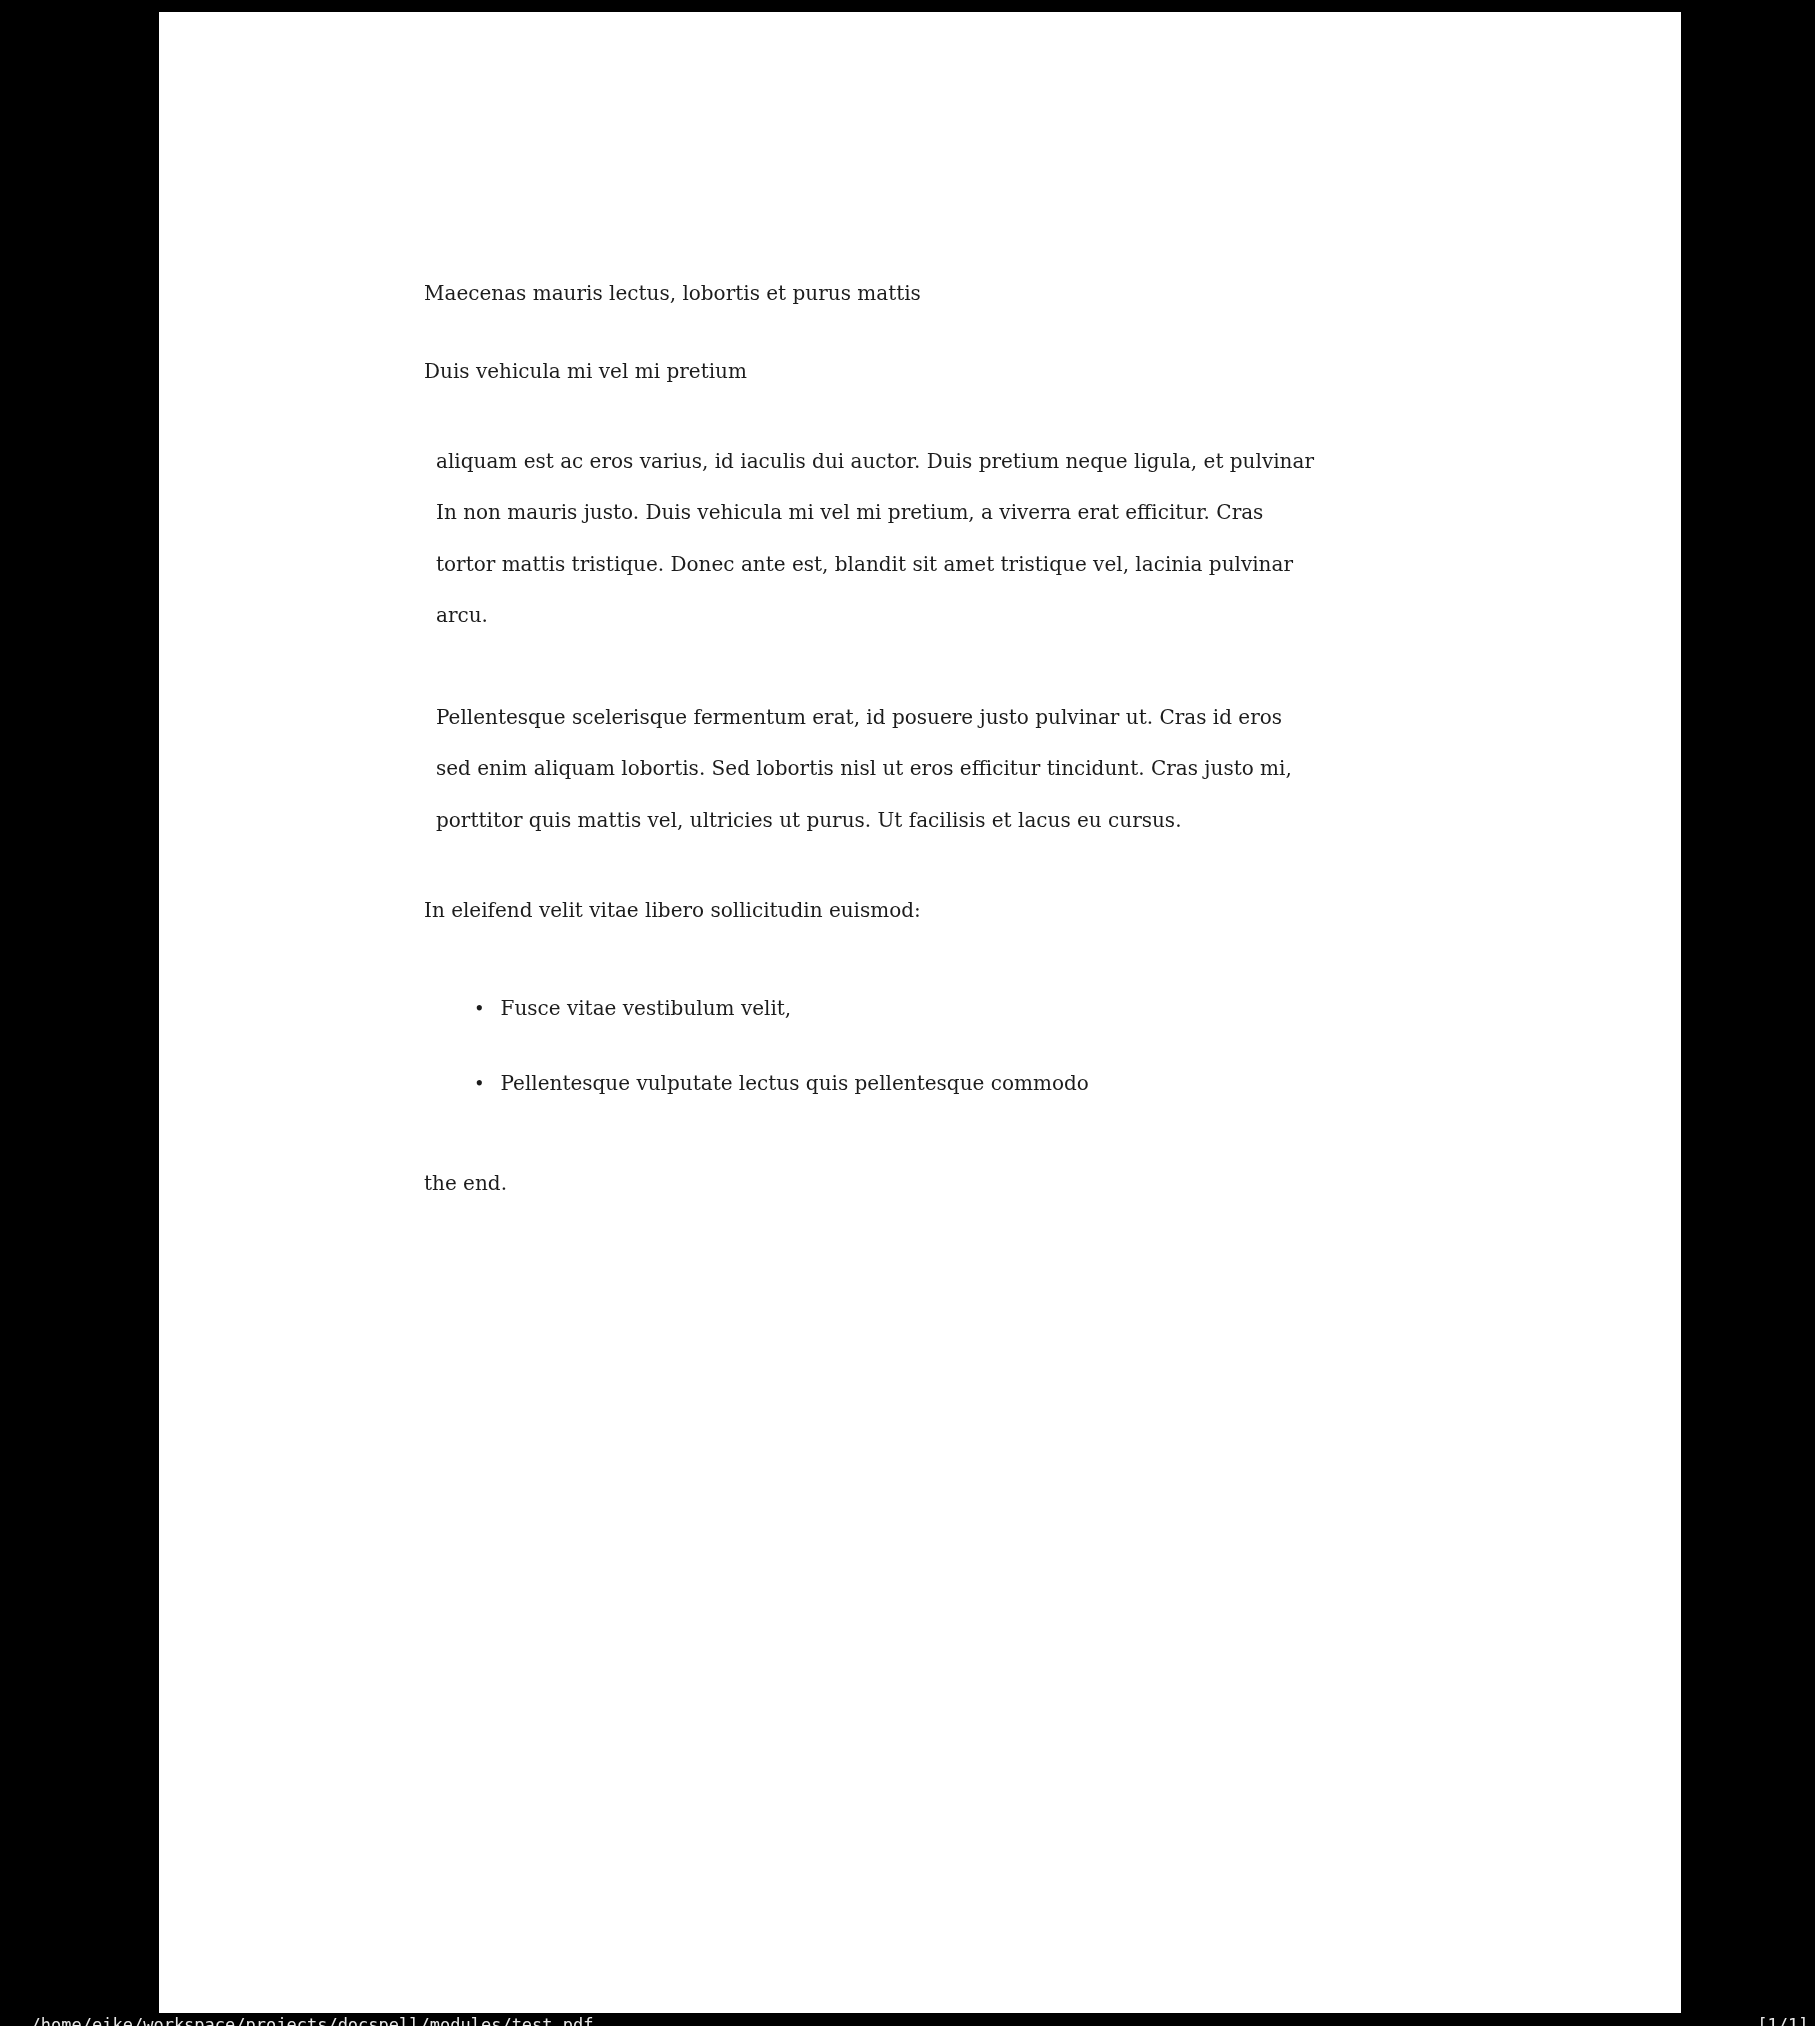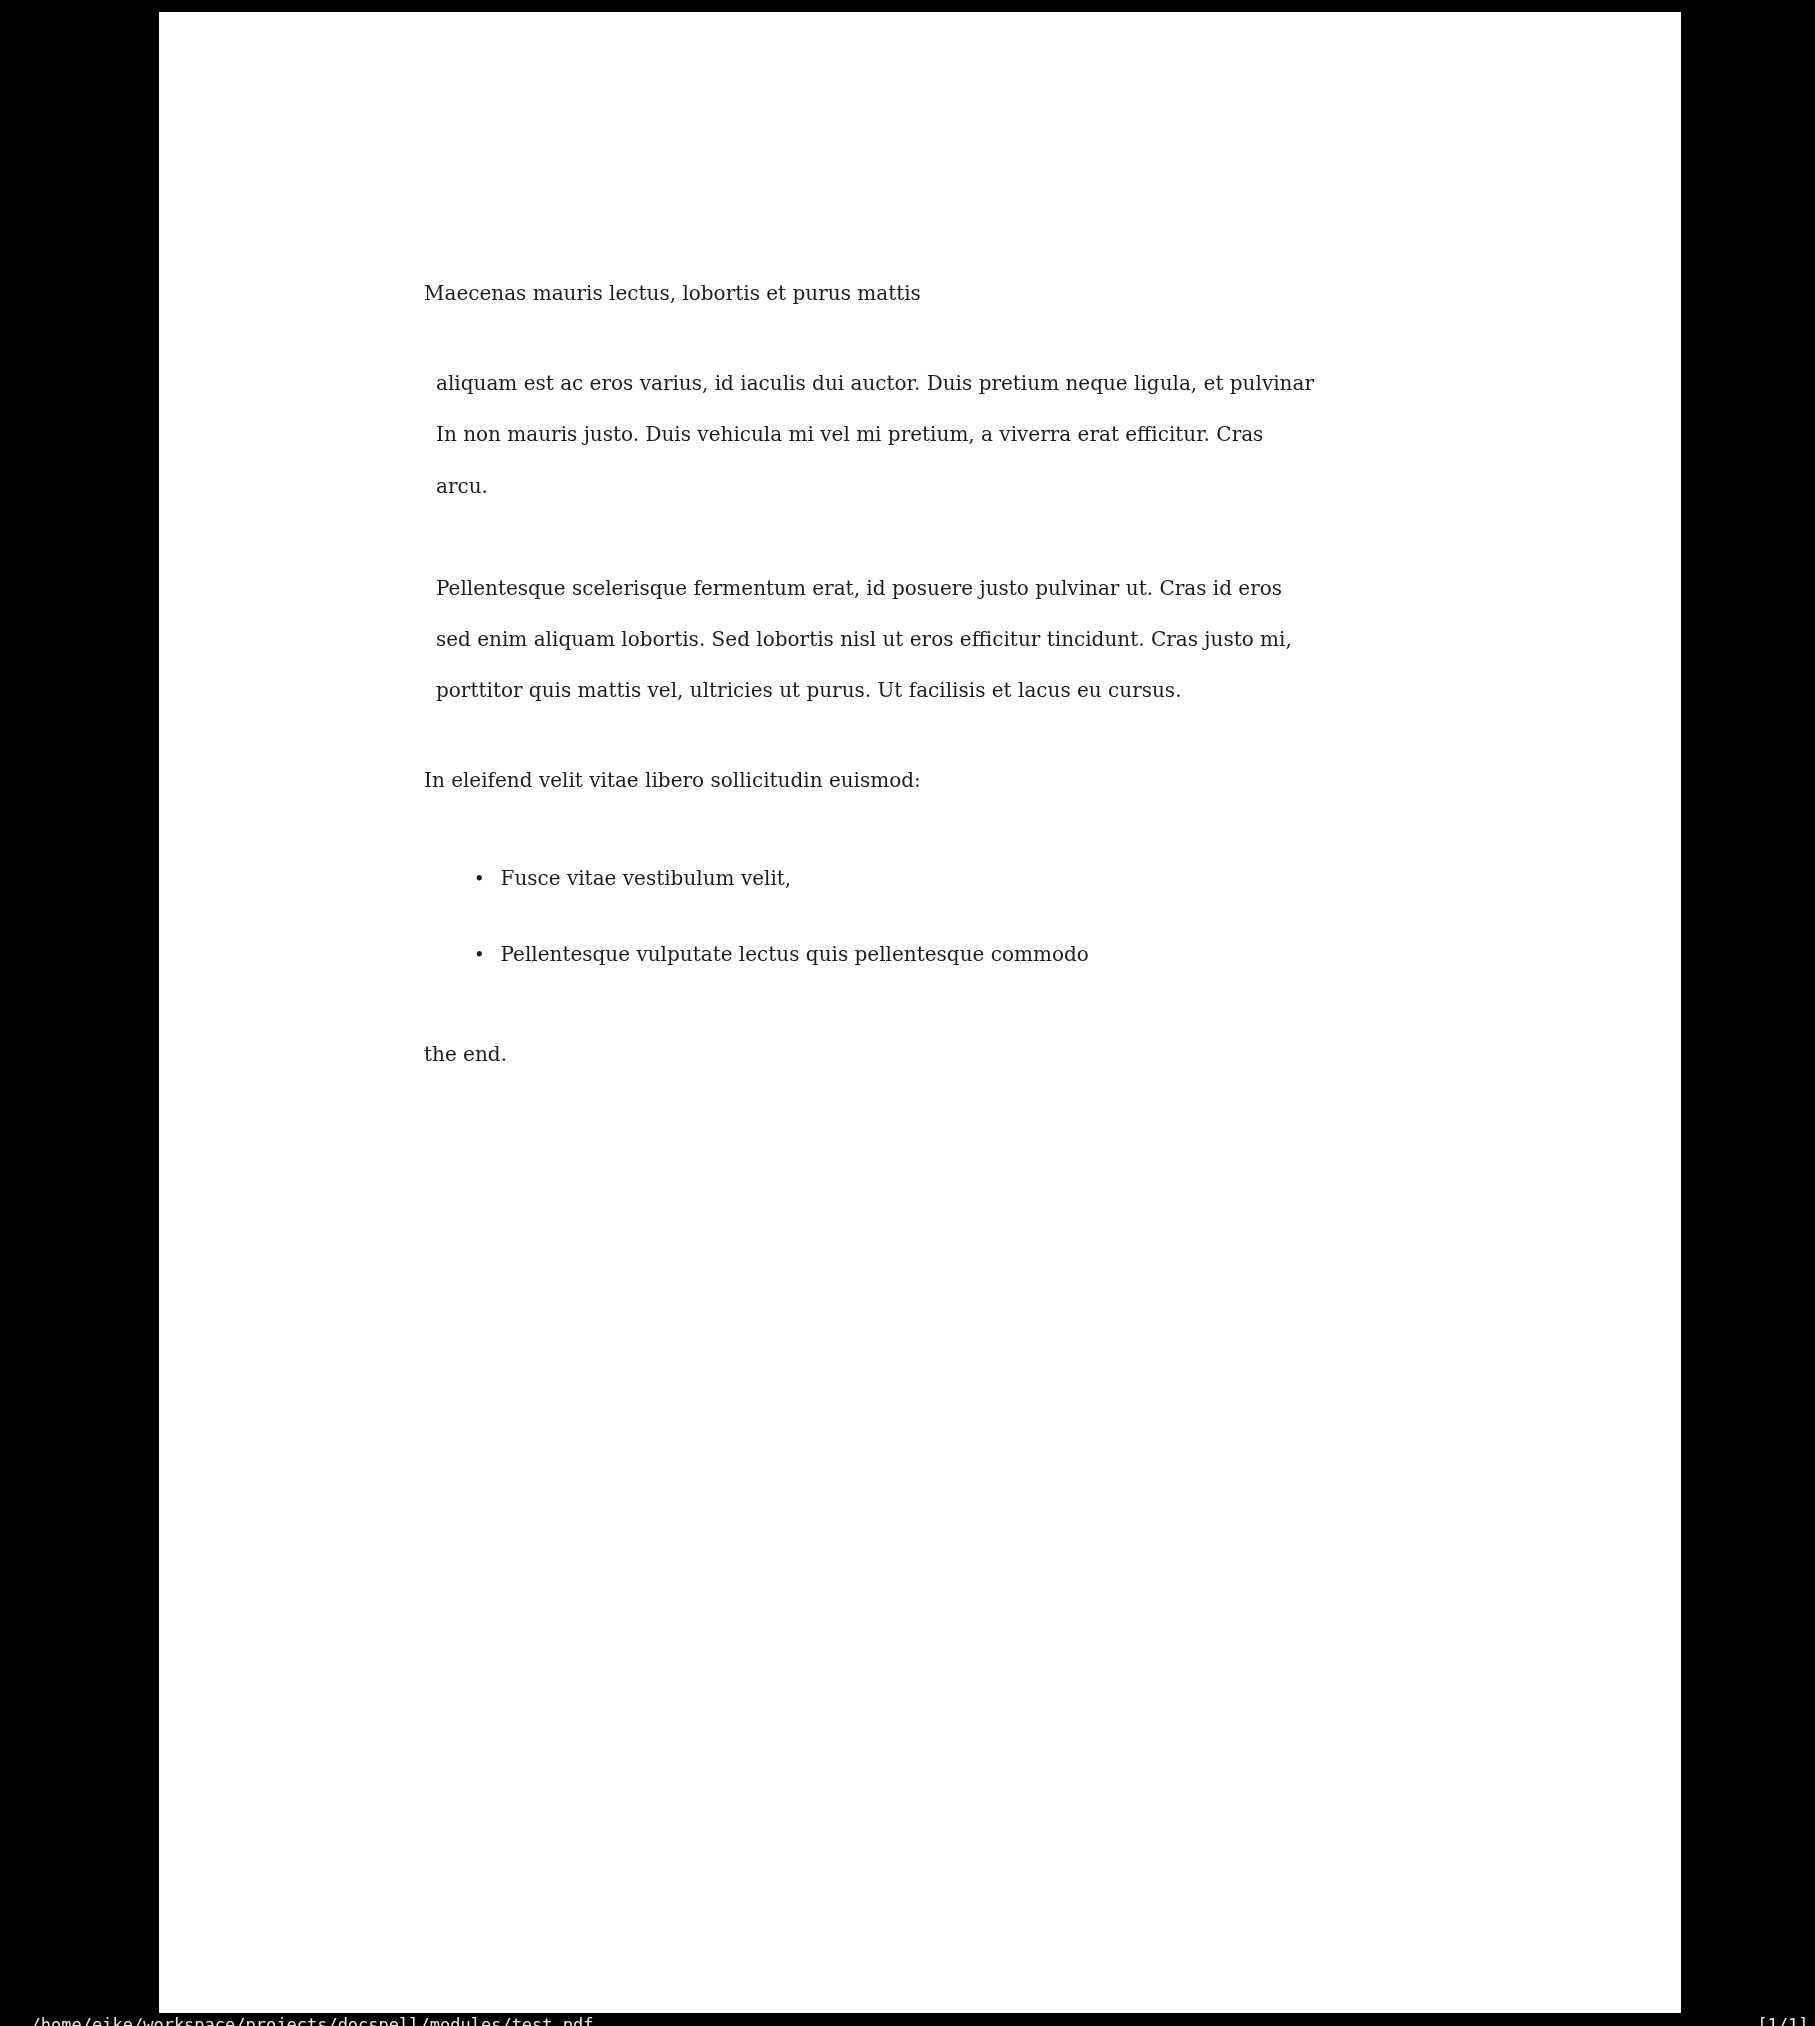--- a/index.html
+++ b/index.html
@@ -42,24 +42,26 @@
 </style>
 </head>
 <body>
 
 <div class="viewport">
   <div class="page">
     <div class="content">
 
       <div class="block line">Maecenas mauris lectus, lobortis et purus mattis</div>
 
+      <div class="block line">Duis vehicula mi vel mi pretium</div>
 
       <div class="block">
         <div class="line">aliquam est ac eros varius, id iaculis dui auctor. Duis pretium neque ligula, et pulvinar</div>
         <div class="line">In non mauris justo. Duis vehicula mi vel mi pretium, a viverra erat efficitur. Cras</div>
+        <div class="line">tortor mattis tristique. Donec ante est, blandit sit amet tristique vel, lacinia pulvinar</div>
         <div class="line">arcu.</div>
       </div>
 
       <div class="block">
         <div class="line">Pellentesque scelerisque fermentum erat, id posuere justo pulvinar ut. Cras id eros</div>
         <div class="line">sed enim aliquam lobortis. Sed lobortis nisl ut eros efficitur tincidunt. Cras justo mi,</div>
         <div class="line">porttitor quis mattis vel, ultricies ut purus. Ut facilisis et lacus eu cursus.</div>
       </div>
 
       <div class="block line">In eleifend velit vitae libero sollicitudin euismod:</div>

